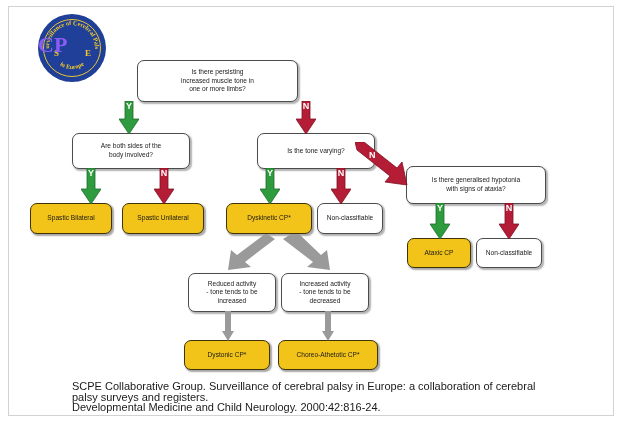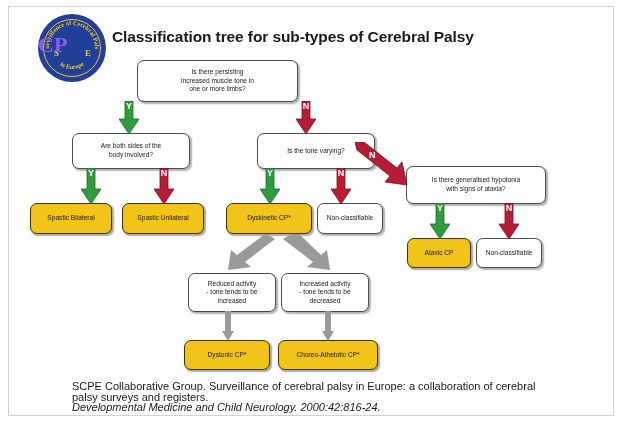--- a/index.html
+++ b/index.html
@@ -144,21 +144,21 @@
   
   #citation {
     position: absolute;
     left: 72px;
     top: 381px;
     width: 470px;
     font-size: 11px;
     line-height: 10.5px;
     color: #1a1a1a;
   }
-  #citation .line2 { font-style: italic; }
+  #citation .line2 { }
 </style>
 </head>
 <body>
 
 <div id="page">
   <div id="slide-frame"></div>
 
   <div id="logo">
     <div class="disc"></div>
     <div class="ring"></div>
@@ -172,21 +172,20 @@
       </text>
       <text font-size="6.2" font-weight="bold" fill="#f2c829" font-family="'Liberation Serif', serif">
         <textPath href="#botarc" startOffset="50%" text-anchor="middle">in Europe</textPath>
       </text>
     </svg>
     <div class="s">S</div>
     <div class="cp">CP</div>
     <div class="e">E</div>
   </div>
 
-  <div id="title">Classification tree for sub-types of Cerebral Palsy</div>
 
   <div class="node question" style="left:137px; top:60px; width:161px; height:42px;">
     <span class="txt">Is there persisting
 increased muscle tone in
 one or more limbs?</span>
   </div>
 
   <div class="node question" style="left:72px; top:133px; width:118px; height:36px;">
     <span class="txt">Are both sides of the
 body involved?</span>

